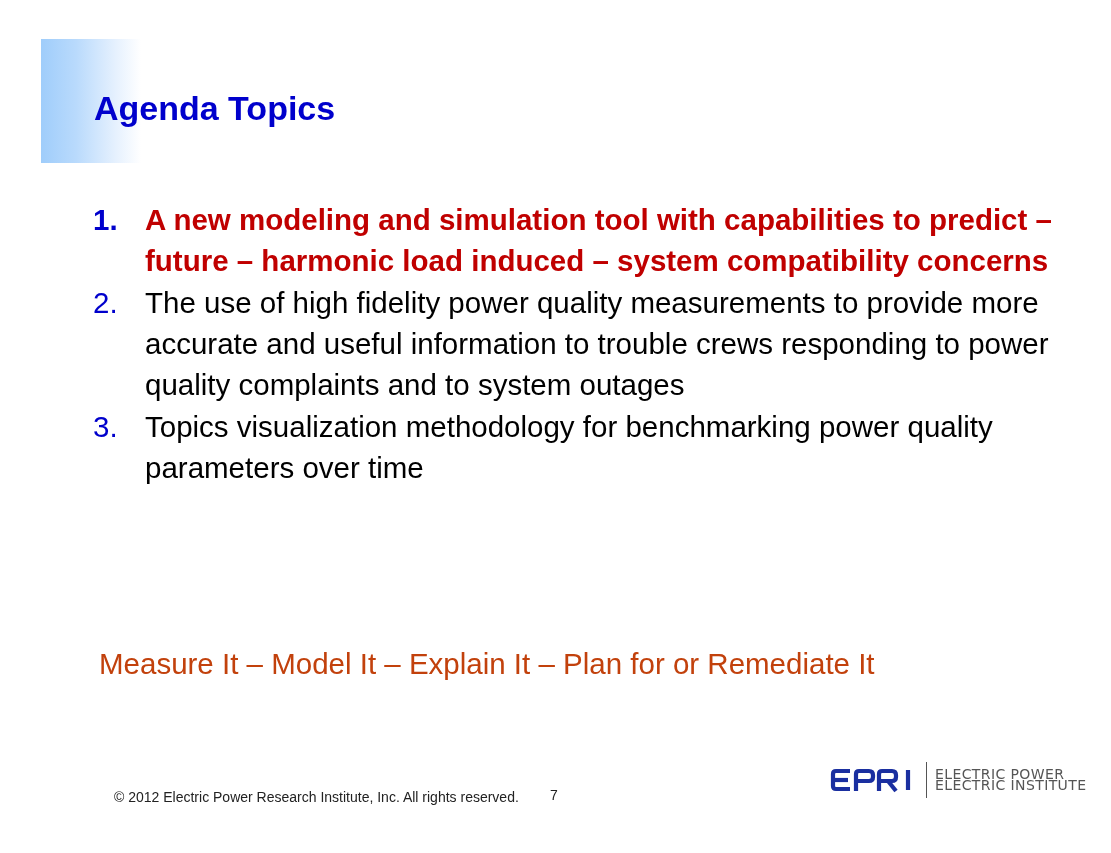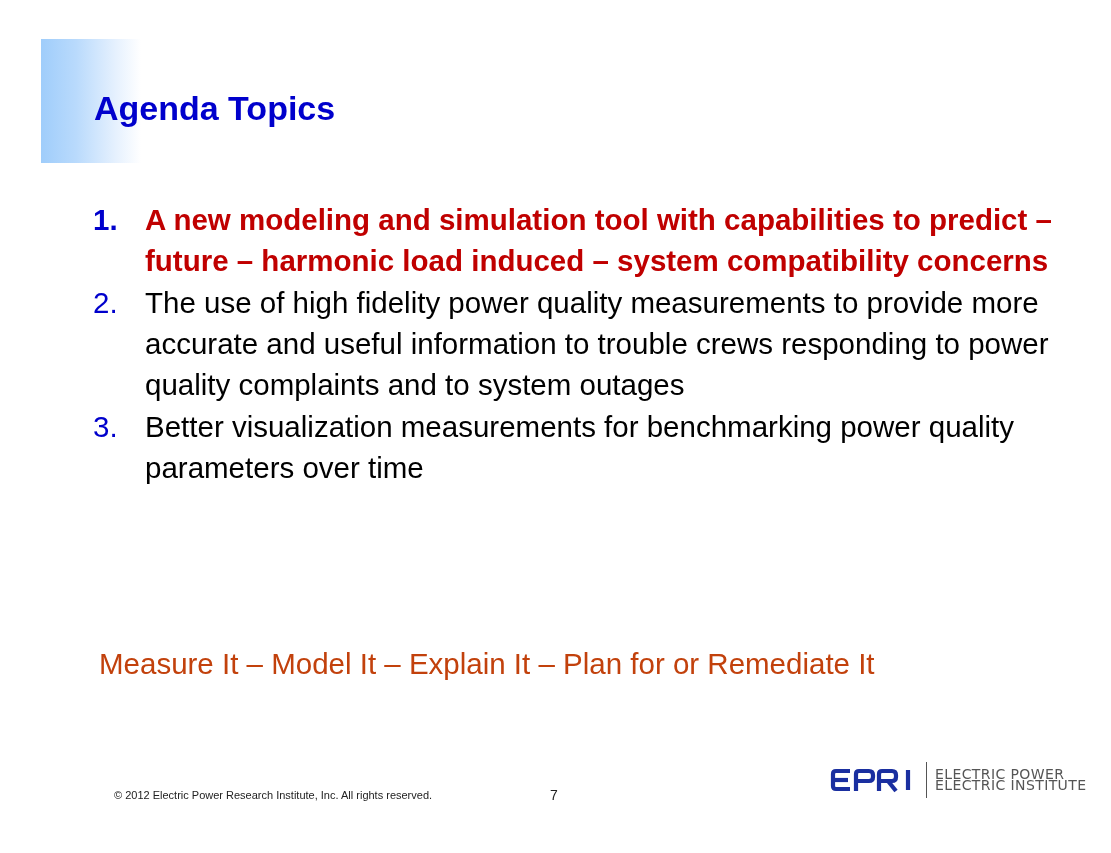--- a/index.html
+++ b/index.html
@@ -68,21 +68,21 @@
       margin: 0;
       font-size: 29.5px;
       line-height: 40px;
       color: #c2410c;
       white-space: nowrap;
     }
     .footer-copyright {
       position: absolute;
       left: 74px;
       top: 789px;
-      font-size: 11px;
+      font-size: 14px;
       color: #222222;
       white-space: nowrap;
       padding-left: 40px;
     }
     .footer-page {
       position: absolute;
       left: 550px;
       top: 787px;
       font-size: 14px;
       color: #222222;
@@ -126,21 +126,21 @@
   <li class="agenda-item highlight">
     <span class="agenda-num">1.</span>
     <span class="agenda-text">A new modeling and simulation tool with capabilities to predict – future – harmonic load induced – system compatibility concerns</span>
   </li>
   <li class="agenda-item">
     <span class="agenda-num">2.</span>
     <span class="agenda-text">The use of high fidelity power quality measurements to provide  more accurate and useful information to trouble crews responding to power quality complaints and to system outages</span>
   </li>
   <li class="agenda-item">
     <span class="agenda-num">3.</span>
-    <span class="agenda-text">Better visualization measurements for benchmarking power quality parameters over time</span>
+    <span class="agenda-text">Topics visualization methodology for benchmarking power quality parameters over time</span>
   </li>
 </ol>
 
 <p class="tagline">Measure It – Model It – Explain It – Plan for or Remediate It</p>
 
 <div class="footer-copyright">© 2012 Electric Power Research Institute, Inc. All rights reserved.</div>
 <div class="footer-page">7</div>
 
 <div class="logo">
   <svg class="logo-mark" viewBox="0 0 88 30" xmlns="http://www.w3.org/2000/svg">

